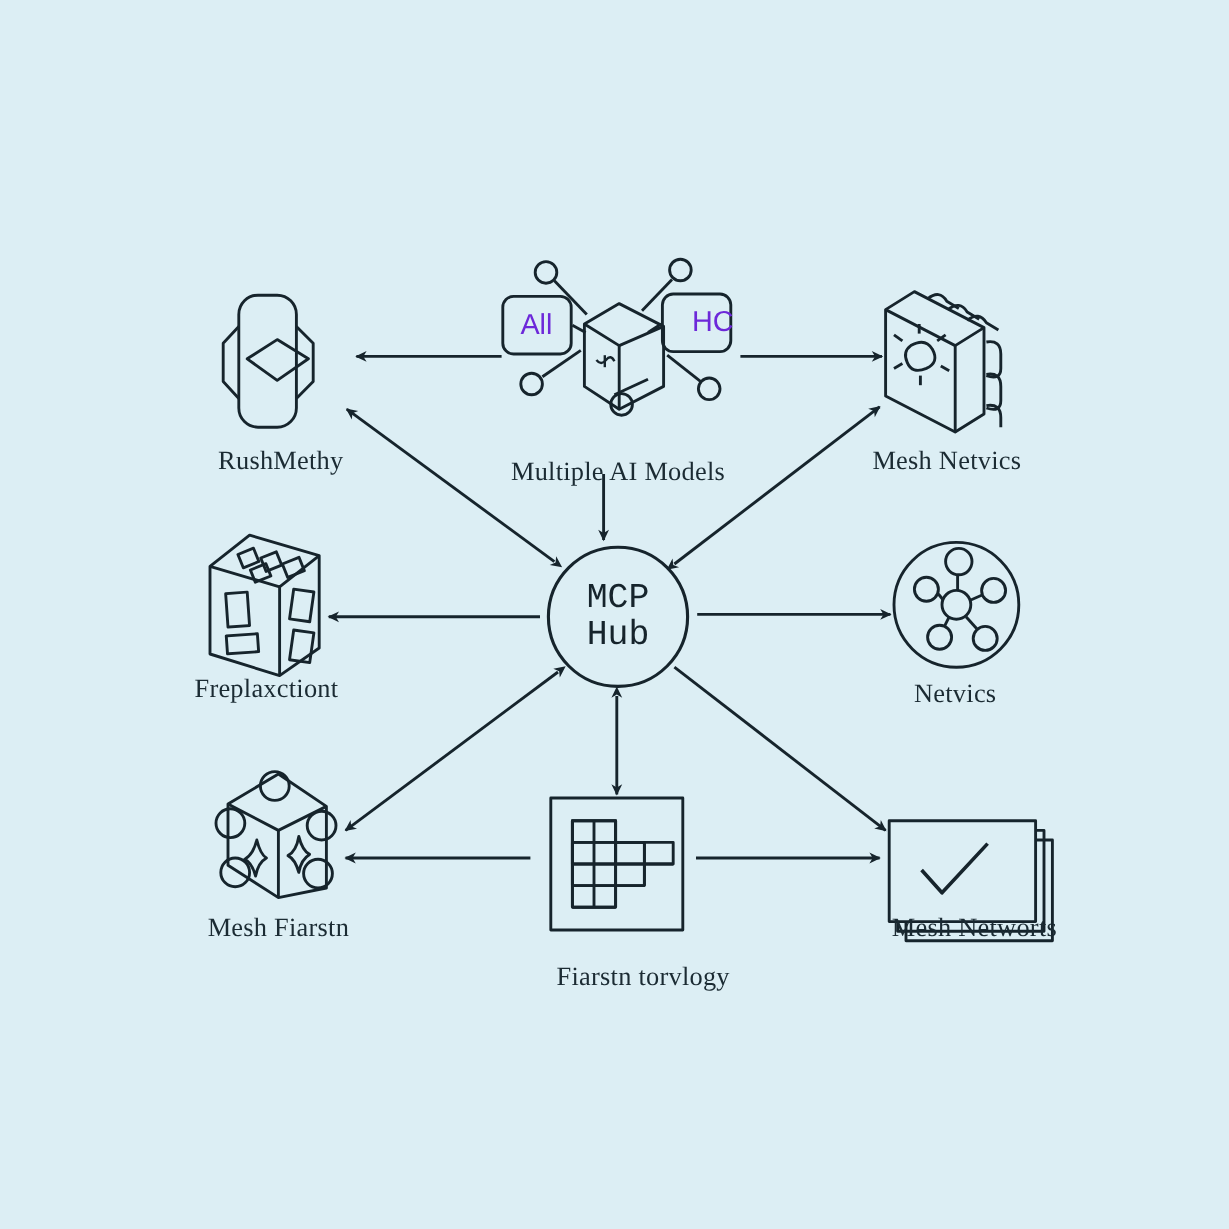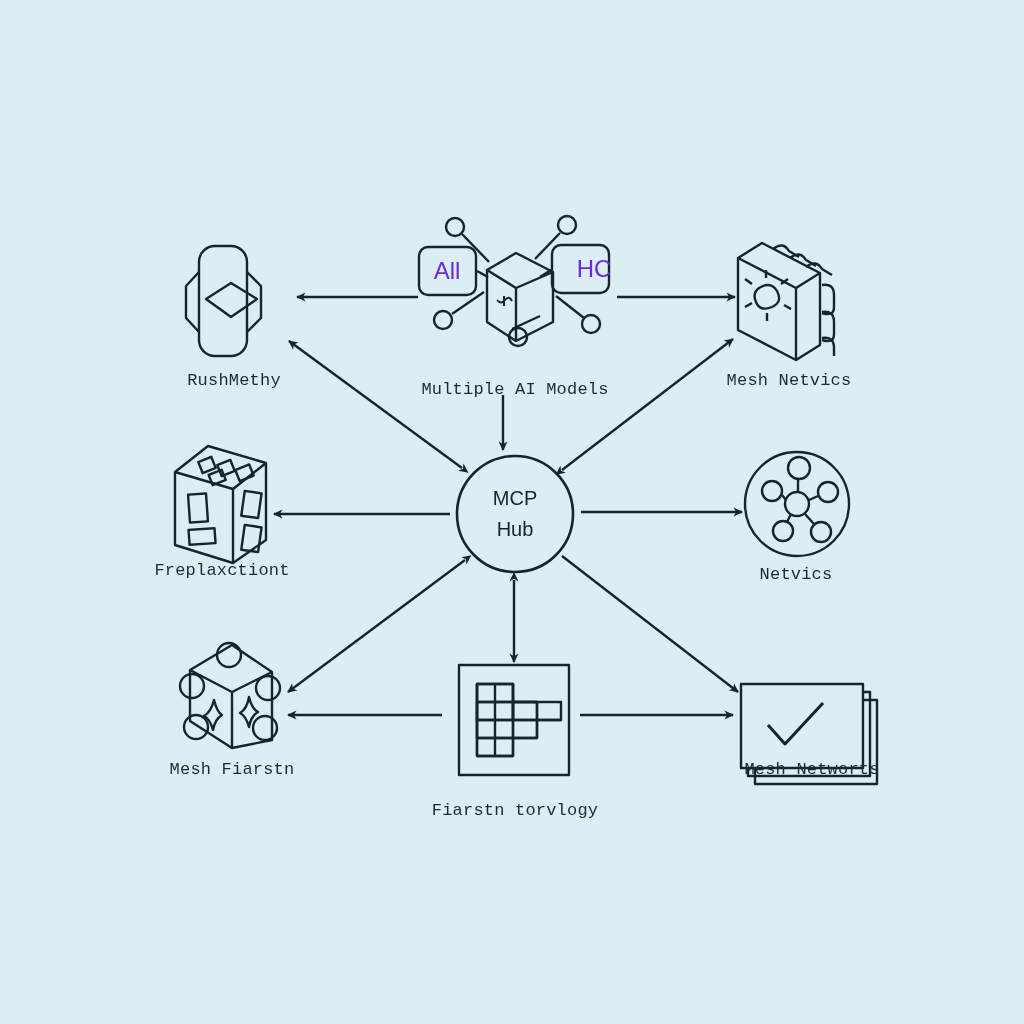--- a/index.html
+++ b/index.html
@@ -8,33 +8,32 @@
     background:#dceef4;
     font-family:"Liberation Sans", sans-serif;
     overflow:hidden;
   }
   #stage{position:relative;width:1024px;height:1024px;}
   svg.layer{position:absolute;top:0;left:0;width:1024px;height:1024px;}
   .node-label{
     position:absolute;
     text-align:center;
     color:#1b2b33;
-    font-size:17px;
-    font-family:Liberation Mono, monospace;
+    font-size:22px;
+    font-family:Liberation Serif, serif;
     letter-spacing:.2px;
     white-space:nowrap;
     transform:translateX(-50%);
   }
   .hub-text{
     position:absolute;
-    text-align:center;
     color:#16242c;
-    font-size:20px;
+    font-size:29px;
     line-height:31px;
-    font-family:Liberation Sans, sans-serif;
+    font-family:Liberation Mono, monospace;
     transform:translate(-50%,-50%);
     white-space:nowrap;
   }
   .chip-text{
     position:absolute;
     color:#6d28d9;
     font-size:24px;
     font-family:"Liberation Sans", sans-serif;
     transform:translate(-50%,-50%);
   }
@@ -219,16 +218,16 @@
 
   <div class="chip-text" style="left:447px;top:271px;">All</div>
   <div class="chip-text" style="left:594px;top:269px;text-align:right;">HC</div>
 
   <div class="node-label" style="left:515px;top:380px;">Multiple AI Models</div>
   <div class="node-label" style="left:234px;top:371px;">RushMethy</div>
   <div class="node-label" style="left:789px;top:371px;">Mesh Netvics</div>
   <div class="node-label" style="left:222px;top:561px;">Freplaxctiont</div>
   <div class="node-label" style="left:796px;top:565px;">Netvics</div>
   <div class="node-label" style="left:232px;top:760px;">Mesh Fiarstn</div>
-  <div class="node-label" style="left:515px;top:801px;">Fiarstn torvlogy</div>
+  <div class="node-label" style="left:536px;top:801px;">Fiarstn torvlogy</div>
   <div class="node-label" style="left:780px;top:760px;margin-left:32px;">Mesh Networts</div>
 
 </div>
 
 </body></html>

